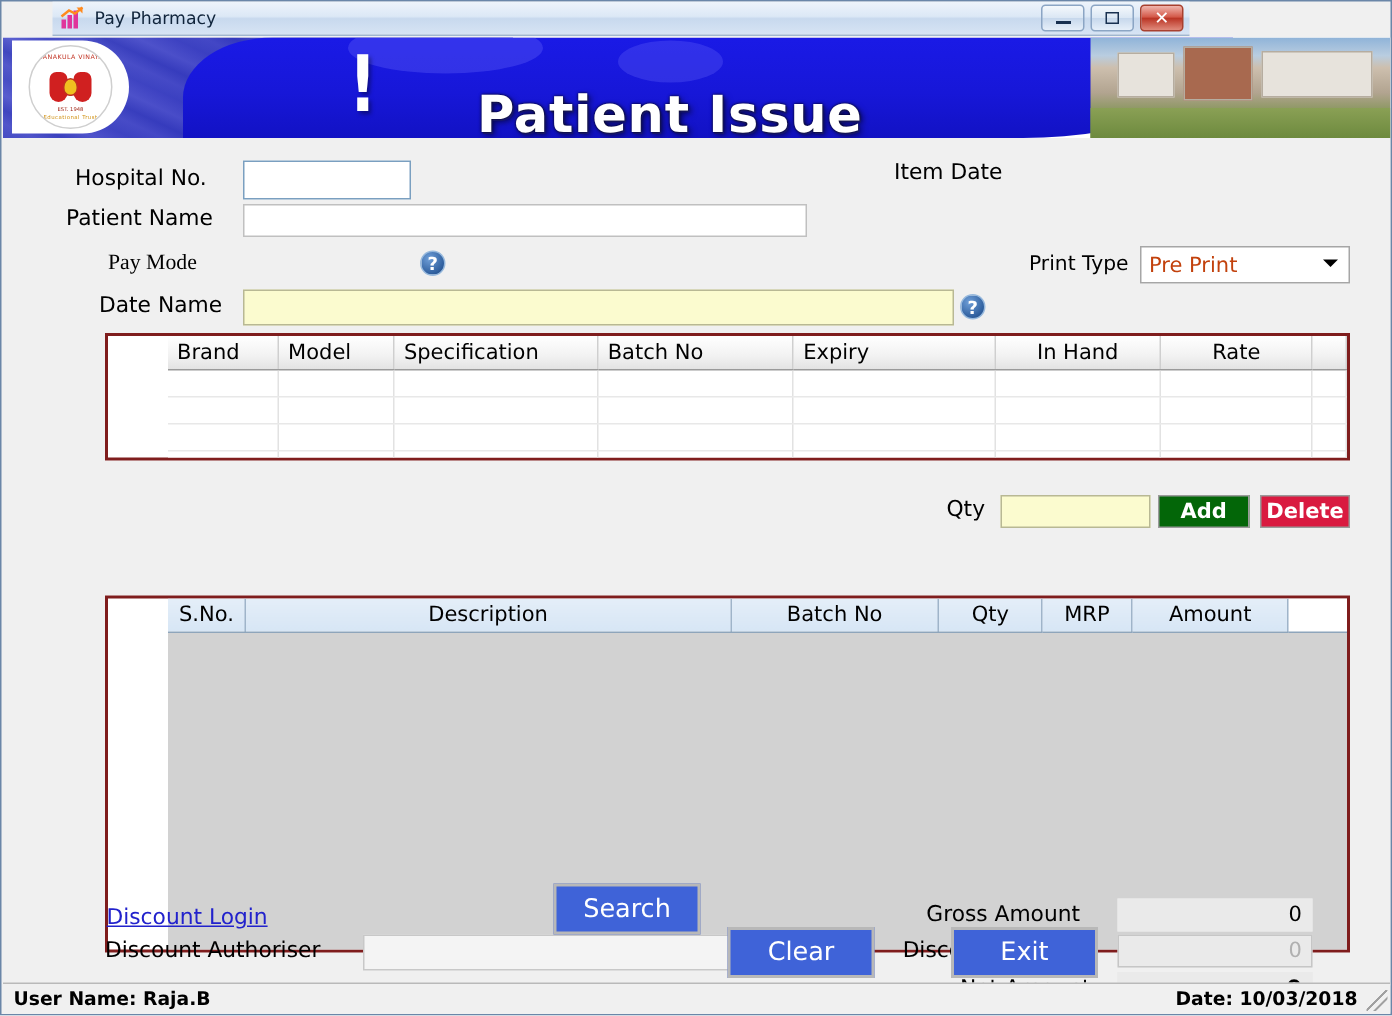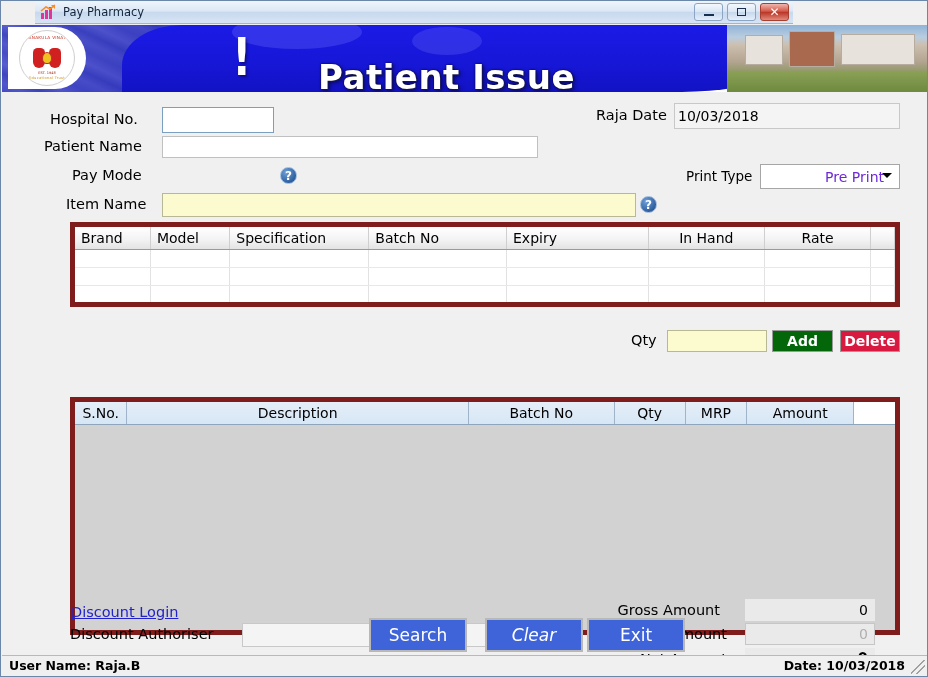--- a/index.html
+++ b/index.html
@@ -157,35 +157,36 @@
   .help-icon {
     position: absolute; width: 17px; height: 17px; border-radius: 50%;
     background: radial-gradient(circle at 35% 30%, #6f9fd8, #2f5f9e 70%, #1d447a);
     border: 1px solid #97b9dd;
     color: #fff; font-size: 12px; font-weight: bold;
     display: flex; align-items: center; justify-content: center;
     font-family: "DejaVu Sans", sans-serif;
   }
   select.combo {
     position: absolute; font-size: 14px; font-family: "DejaVu Sans", sans-serif;
-    border: 1px solid #a6a6a6; background: #ffffff; color: #6d28d9;
-    padding: 1px 15px; outline: none;
-    -webkit-appearance: none; appearance: none; text-align: right;
+    border: 1px solid #a6a6a6; background: #ffffff; color: #c2410c;
+    padding: 1px 5px; outline: none;
+    -webkit-appearance: none; appearance: none;
   }
   .combo-wrap { position: absolute; }
   .combo-arrow {
     position: absolute; right: 8px; top: 9px; width: 0; height: 0;
     border-left: 5px solid transparent; border-right: 5px solid transparent;
     border-top: 5px solid #000; pointer-events: none;
   }
 
   
   .grid {
-    position: absolute; border: 5px solid #7f1d1d; background: #ffffff;
+    position: absolute; border: 2px solid #7f1d1d; background: #ffffff;
     overflow: hidden;
+    padding-left: 40px;
   }
   .grid table { border-collapse: collapse; width: 100%; }
   .grid th {
     background: linear-gradient(to bottom, #ffffff 0%, #f2f2f2 60%, #e3e3e3 100%);
     border-right: 1px solid #cfcfcf; border-bottom: 1px solid #9a9a9a;
     font-weight: normal; font-size: 14px; color: #000;
     font-family: "DejaVu Sans", sans-serif;
     height: 22px; padding: 0 6px; text-align: left;
   }
   .grid td {
@@ -318,29 +319,28 @@
   </div>
 
   <div class="form">
 
     <div class="lbl" style="left:48px; top:19px;">Hospital No.</div>
     <input class="inp focus" style="left: 160px; top: 15px; width: 112px; height: 26px;" value="">
 
     <div class="lbl" style="left:42px; top:46px;">Patient Name</div>
     <input class="inp" style="left: 160px; top: 44px; width: 376px; height: 22px; border-color: rgb(192, 192, 192);" value="">
 
-    <div class="lbl" style="left:70px; top:75px;">Pay Mode</div>
+    <div class="lbl" style="left:70px; top:75px;font-family:Liberation Serif, serif;">Pay Mode</div>
     <div class="help-icon" style="left:278px; top:75px;">?</div>
 
-    <div class="lbl" style="left:64px; top:104px;">Item Name</div>
+    <div class="lbl" style="left:64px; top:104px;">Date Name</div>
     <input class="inp yellow" style="left: 160px; top: 101px; width: 474px; height: 24px;" value="">
     <div class="help-icon" style="left:638px; top:104px;">?</div>
 
-    <div class="lbl" style="left:594px; top:15px;">Raja Date</div>
-    <input class="inp flat" style="left: 672px; top: 11px; width: 226px; height: 26px;" value="10/03/2018">
+    <div class="lbl" style="left:594px; top:15px;">Item Date</div>
 
     <div class="lbl" style="left:684px; top:76px; font-size:13.5px;">Print Type</div>
     <div class="combo-wrap" style="left:758px; top:72px; width:140px; height:25px;">
       <select class="combo" style="left:0; top:0; width:140px; height:25px;">
         <option>Pre Print</option>
       </select>
       <div class="combo-arrow"></div>
     </div>
 
     <div class="grid" style="left:68px; top:130px; width:830px; height:85px;">
@@ -436,23 +436,23 @@
     <div class="amt-val grey-bg" style="left:743px; top:507px; width:130px; height:22px;">0</div>
 
     <div class="lbl r" style="left:560px; top:534px; width:165px;">Discount Amount</div>
     <div class="amt-val boxed" style="left:743px; top:531px; width:130px; height:22px;">0</div>
 
     <div class="lbl r" style="left:560px; top:559px; width:165px;">Net Amount</div>
     <div class="amt-val grey-bg bold" style="left:743px; top:556px; width:130px; height:22px;">0</div>
 
     <input class="inp" style="left: 743px; top: 584px; width: 130px; height: 24px; text-align: right;" value="">
 
-    <div class="btn-big" style="left: 367px; top: 526px;">Search</div>
-    <div class="btn-big" style="left: 483px; top: 526px; font-style: italic;">Clear</div>
-    <div class="btn-big" style="left: 585px; top: 526px;">Exit</div>
+    <div class="btn-big" style="left: 367px; top: 497px;">Search</div>
+    <div class="btn-big" style="left: 483px; top: 526px;">Clear</div>
+    <div class="btn-big" style="left: 632px; top: 526px;">Exit</div>
   </div>
 
   <div class="statusbar">
     <div class="status-left">User Name:  Raja.B</div>
     <div class="status-right">Date:  10/03/2018</div>
     <div class="sb-grip"></div>
   </div>
 
 </div>
 

